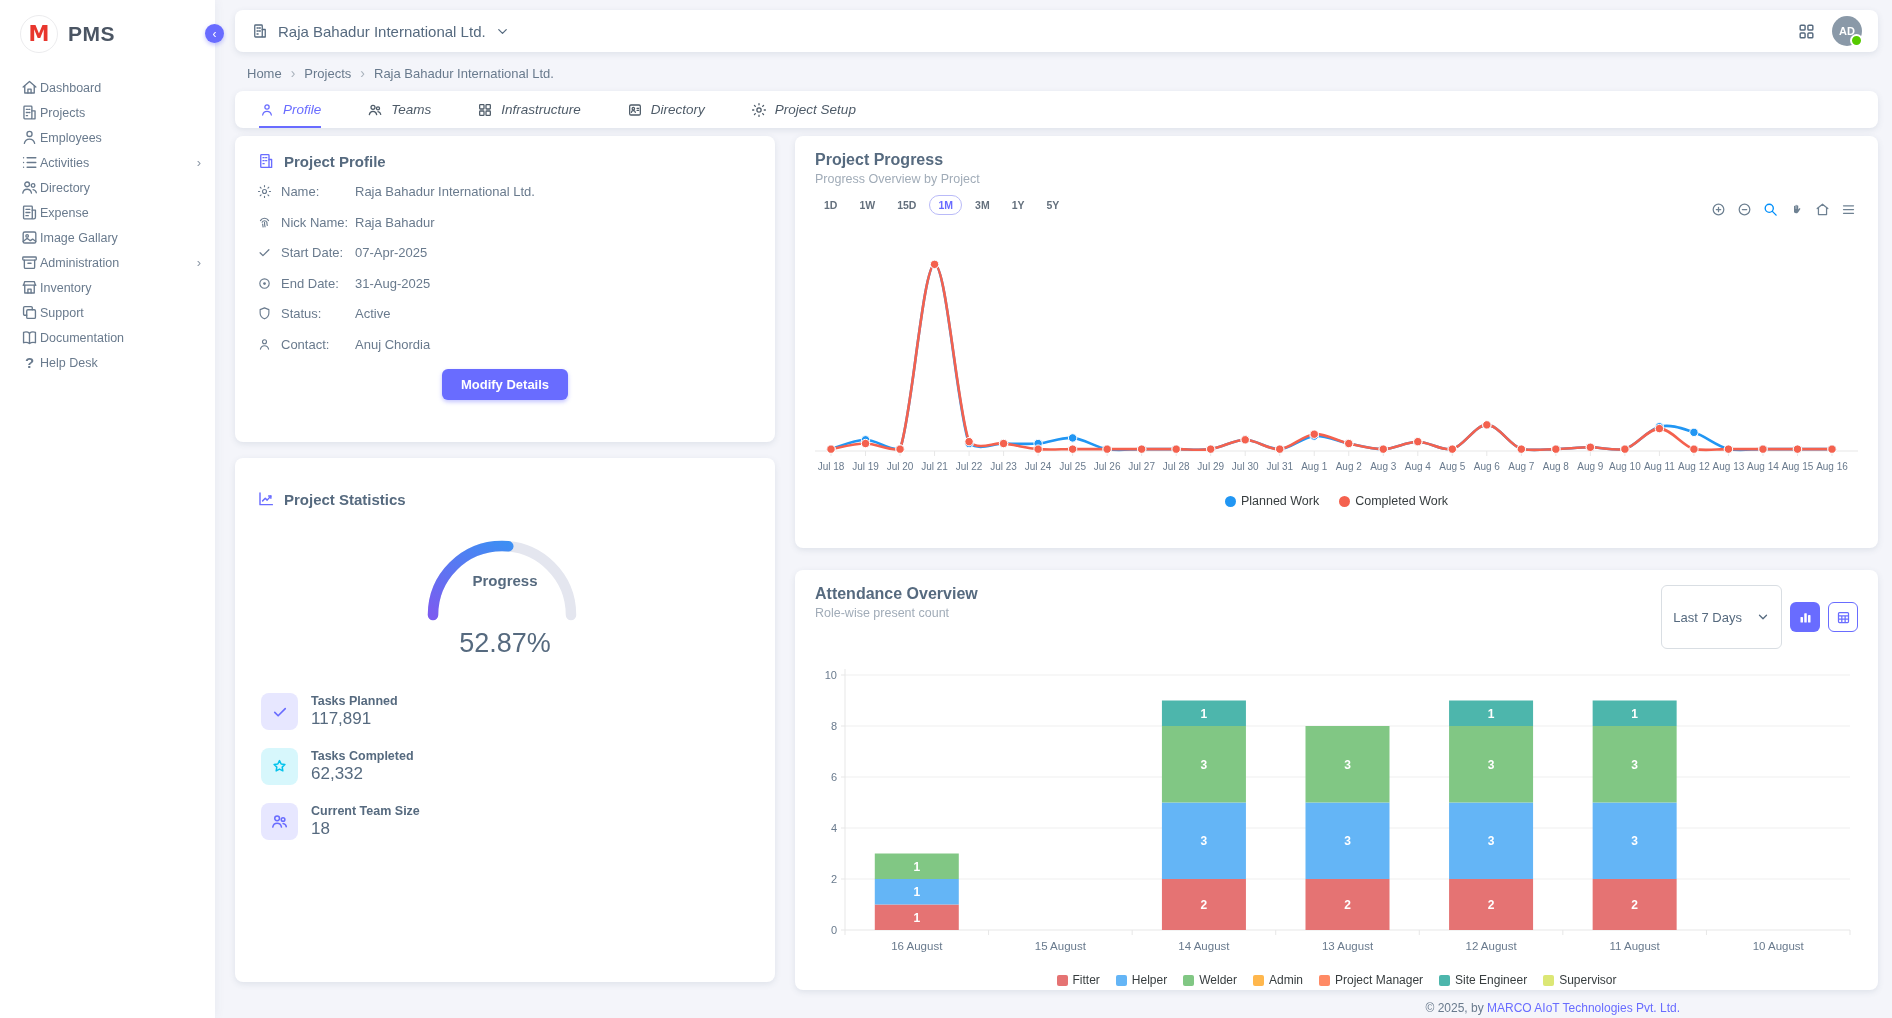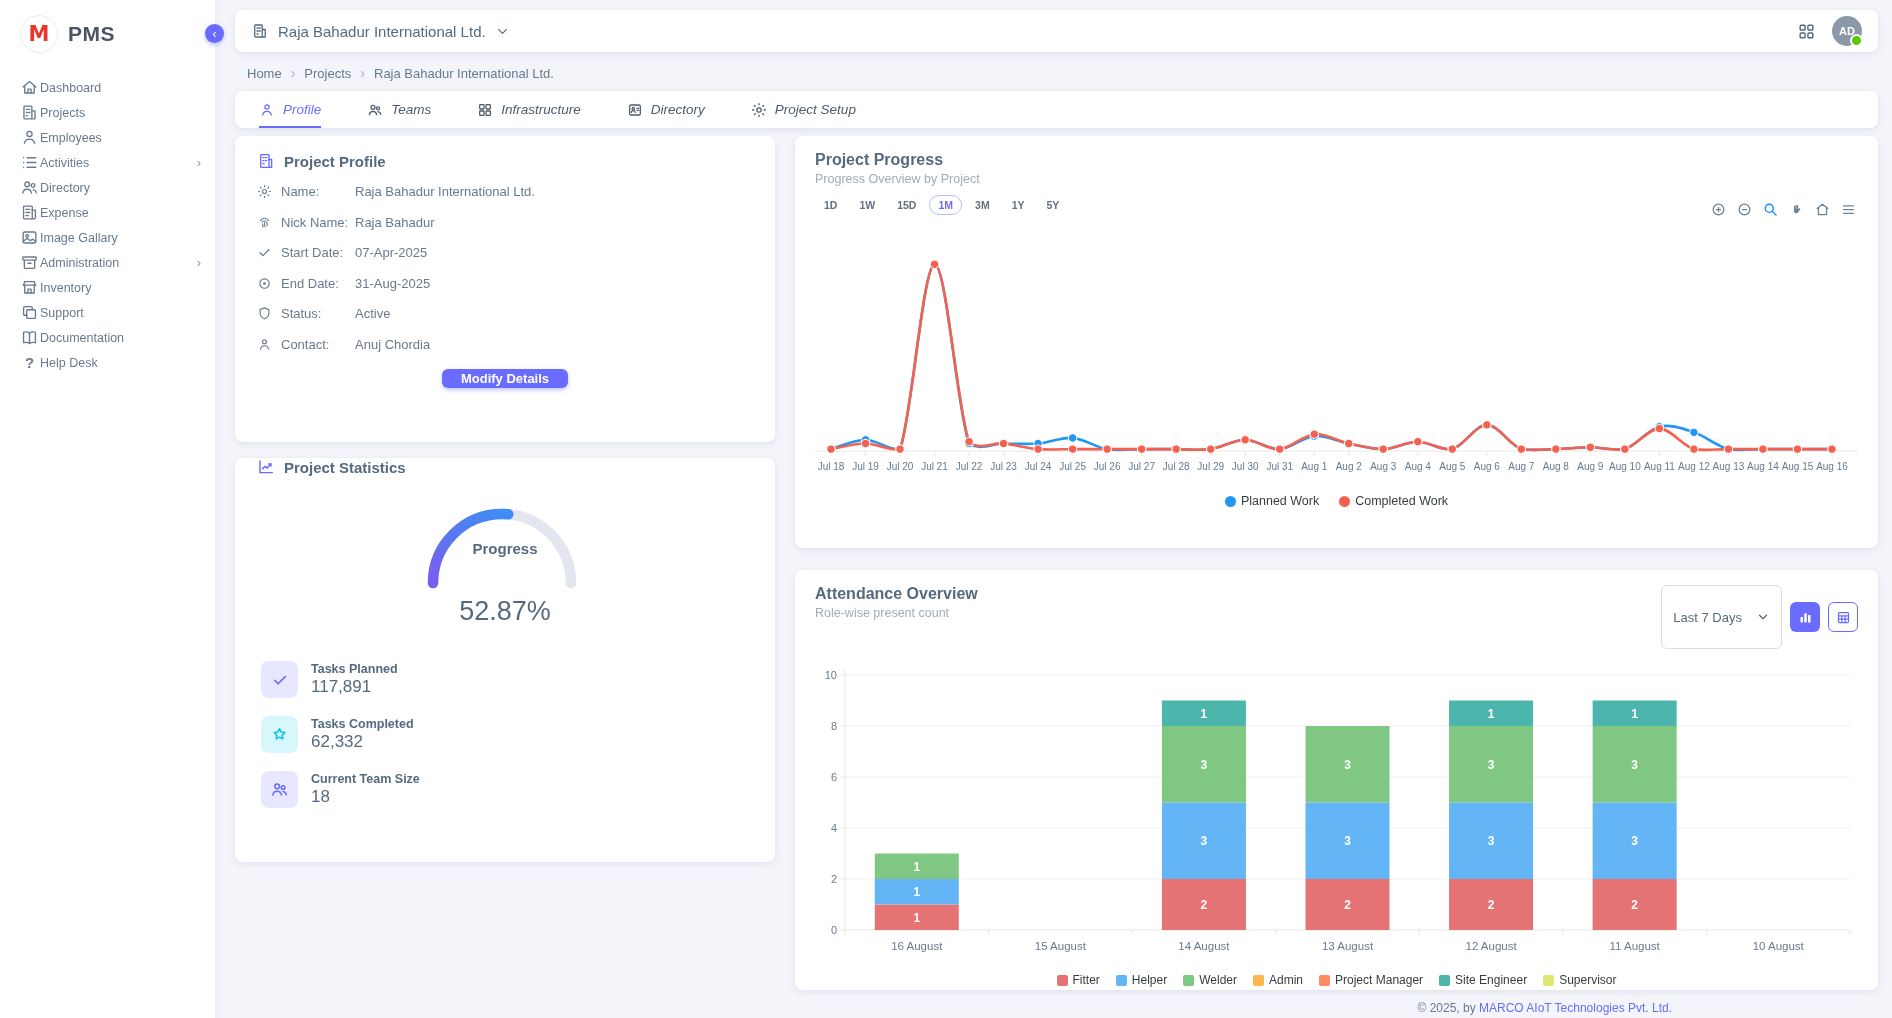--- a/index.html
+++ b/index.html
@@ -40,23 +40,23 @@
   .cols{display:flex;gap:20px;margin-top:8px;}
   .col-left{width:540px;min-width:540px;}
   .col-right{flex:1;min-width:0;}
   .card-head{display:flex;align-items:center;gap:9px;font-size:15px;font-weight:bold;color:#566a7f;}
   
   .profile-card{height:306px;padding:16px 22px;box-sizing:border-box;}
   .field-row{display:flex;margin-top:13px;font-size:13px;line-height:1.35;}
   .field-icon{width:24px;color:#697a8d;padding-top:1px;}
   .field-label{width:74px;color:#697a8d;}
   .field-value{flex:1;max-width:352px;color:#697a8d;}
-  .modify-btn{display:block;margin:16px auto 0;background:#696cff;color:#fff;border:none;border-radius:6px;font-size:13px;font-weight:bold;padding:2px 19px;cursor:pointer;box-shadow:0 2px 4px rgba(105,108,255,.4);font-family:inherit;}
-  
-  .stats-card{margin-top:16px;height:404px;padding:0 22px;box-sizing:border-box;}
+  .modify-btn{display:block;margin:16px auto 0;background:#696cff;color:#fff;border:none;border-radius:6px;font-size:13px;font-weight:bold;padding:8px 19px;cursor:pointer;box-shadow:0 2px 4px rgba(105,108,255,.4);font-family:inherit;}
+  
+  .stats-card{margin-top:16px;height:524px;padding:32px 22px;box-sizing:border-box;}
   .gauge-wrap{width:180px;margin:20px auto 0;text-align:center;position:relative;}
   .gauge-label{position:absolute;left:0;right:0;top:44px;font-size:15px;font-weight:bold;color:#566a7f;}
   .gauge-value{font-size:27px;color:#566a7f;margin-top:4px;}
   .stat-list{margin-top:34px;}
   .stat{display:flex;align-items:center;gap:13px;margin:0 0 18px 4px;}
   .stat-icon{width:37px;height:37px;border-radius:8px;display:flex;align-items:center;justify-content:center;}
   .stat-icon.lavender{background:#e7e7ff;color:#696cff;}
   .stat-icon.cyan{background:#d7f7fc;color:#03c3ec;}
   .stat-label{font-size:12.5px;font-weight:bold;color:#566a7f;}
   .stat-value{font-size:17px;color:#566a7f;margin-top:1px;}
@@ -76,21 +76,21 @@
   
   .attendance-card{margin-top:22px;height:420px;padding:15px 20px;box-sizing:border-box;}
   .att-head{display:flex;align-items:flex-start;}
   .att-controls{margin-left:auto;display:flex;align-items:center;gap:8px;}
   .select-box{display:flex;align-items:center;gap:14px;border:1px solid #d9dee3;border-radius:6px;height:30px;padding:16px 11px;font-size:13px;color:#566a7f;cursor:pointer;background:#fff;}
   .view-btn{width:30px;height:30px;border-radius:6px;display:flex;align-items:center;justify-content:center;cursor:pointer;box-sizing:border-box;}
   .view-btn.filled{background:#696cff;color:#fff;}
   .view-btn.outlined{border:1.5px solid #696cff;color:#696cff;background:#fff;}
   .bar-legend{display:flex;justify-content:center;gap:16px;font-size:12px;color:#373d3f;margin-top:4px;}
   
-  .footer{position:absolute;right:220px;bottom:3px;font-size:12px;color:#697a8d;}
+  .footer{position:absolute;right:212px;bottom:3px;font-size:12px;color:#697a8d;}
   .footer a{color:#696cff;text-decoration:none;cursor:pointer;}
 </style>
 </head>
 <body>
 
 <div class="sidebar">
   <div class="logo-row">
     <span class="logo-badge">
         <span class="logo-m">M</span>
       </span>

